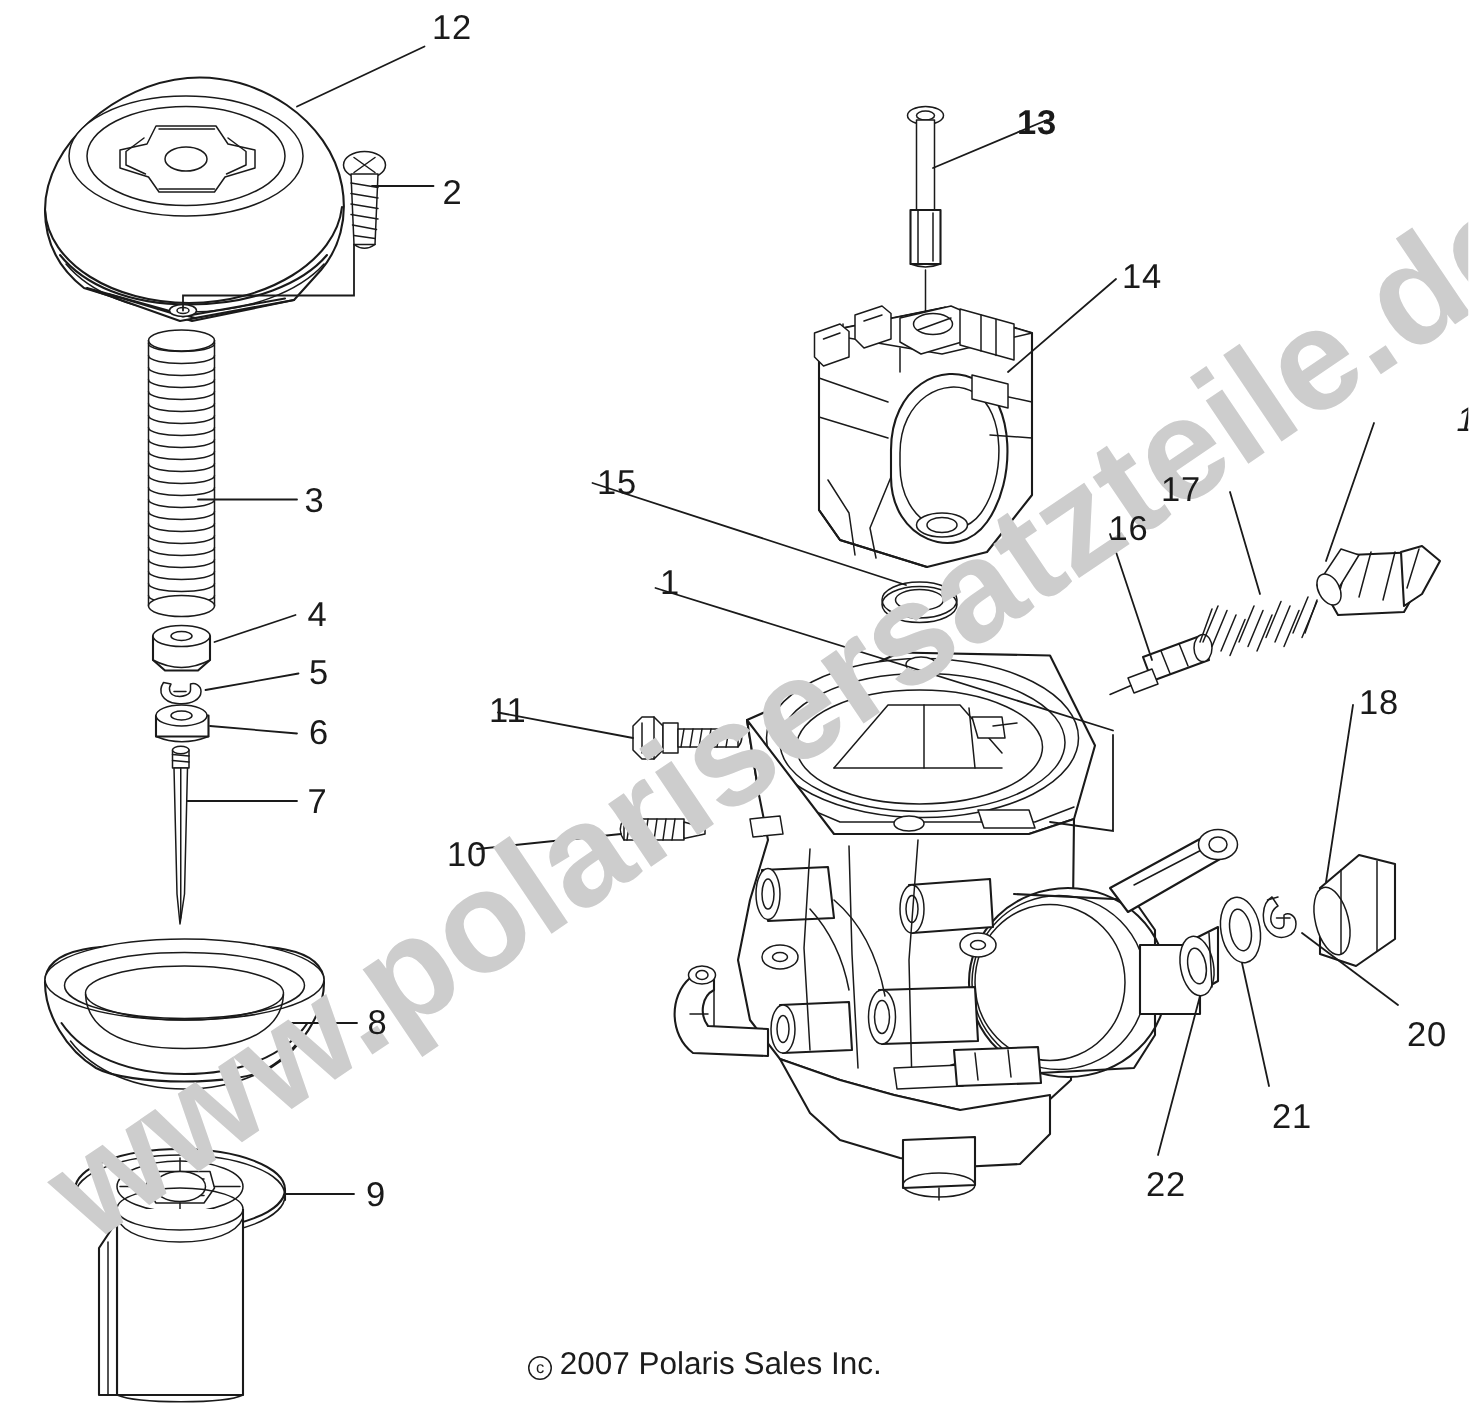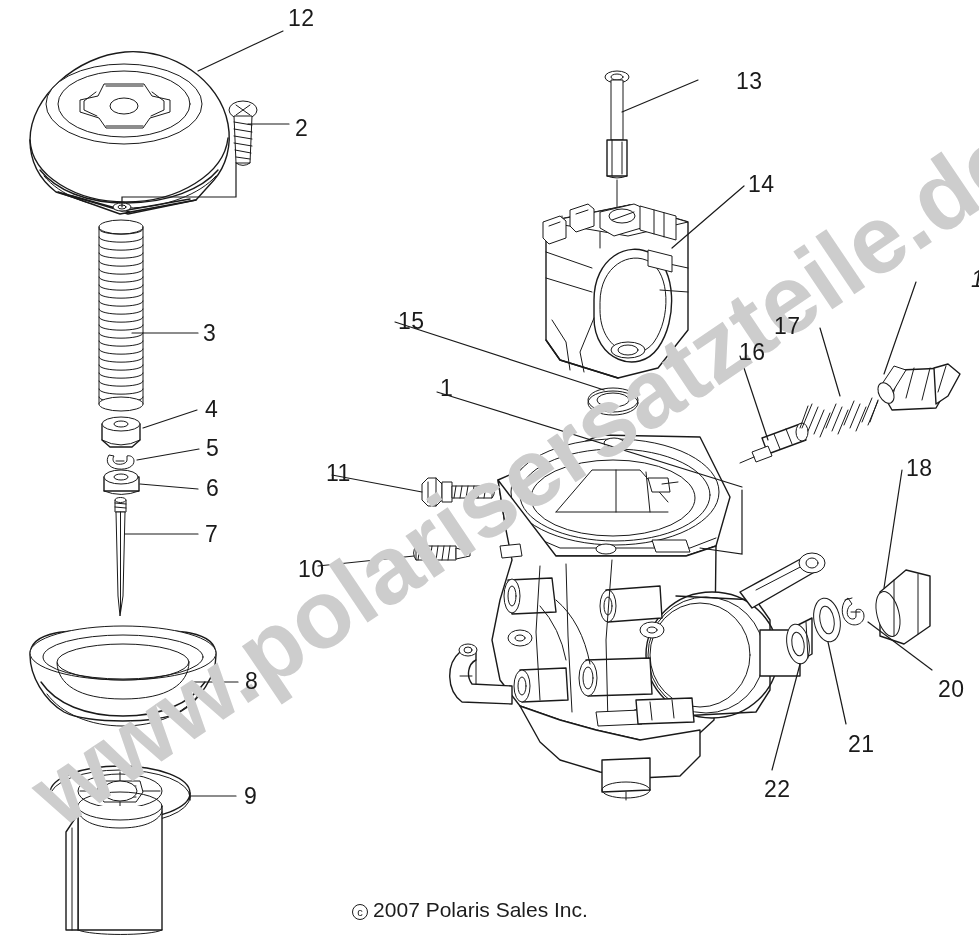--- a/index.html
+++ b/index.html
@@ -434,21 +434,21 @@
     </g>
   </svg>
 
   <svg id="watermark-layer" viewBox="0 0 979 944" xmlns="http://www.w3.org/2000/svg">
     <text id="wm-text" x="60" y="830" transform="rotate(-34 60 830)" font-family="Liberation Sans, sans-serif" font-size="96" font-weight="bold" fill="#cdcdcd">www.polarisersatzteile.de</text>
   </svg>
 
   <div id="callout-layer">
       <div class="callout-label" style="left: 288px; top: 7px;">12</div>
       <div class="callout-label" style="left: 295px; top: 117px;">2</div>
-      <div class="callout-label" style="left: 736px; top: 70px;">13</div>
+      <div class="callout-label" style="left: 678px; top: 70px; font-weight: bold;">13</div>
       <div class="callout-label" style="left: 748px; top: 173px;">14</div>
       <div class="callout-label" style="left: 203px; top: 322px;">3</div>
       <div class="callout-label" style="left: 398px; top: 310px;">15</div>
       <div class="callout-label" style="left: 971px; top: 268px; font-style: italic;">18</div>
       <div class="callout-label" style="left: 774px; top: 315px;">17</div>
       <div class="callout-label" style="left: 739px; top: 341px;">16</div>
       <div class="callout-label" style="left: 440px; top: 377px;">1</div>
       <div class="callout-label" style="left: 205px; top: 398px;">4</div>
       <div class="callout-label" style="left: 206px; top: 437px;">5</div>
       <div class="callout-label" style="left: 206px; top: 477px;">6</div>

